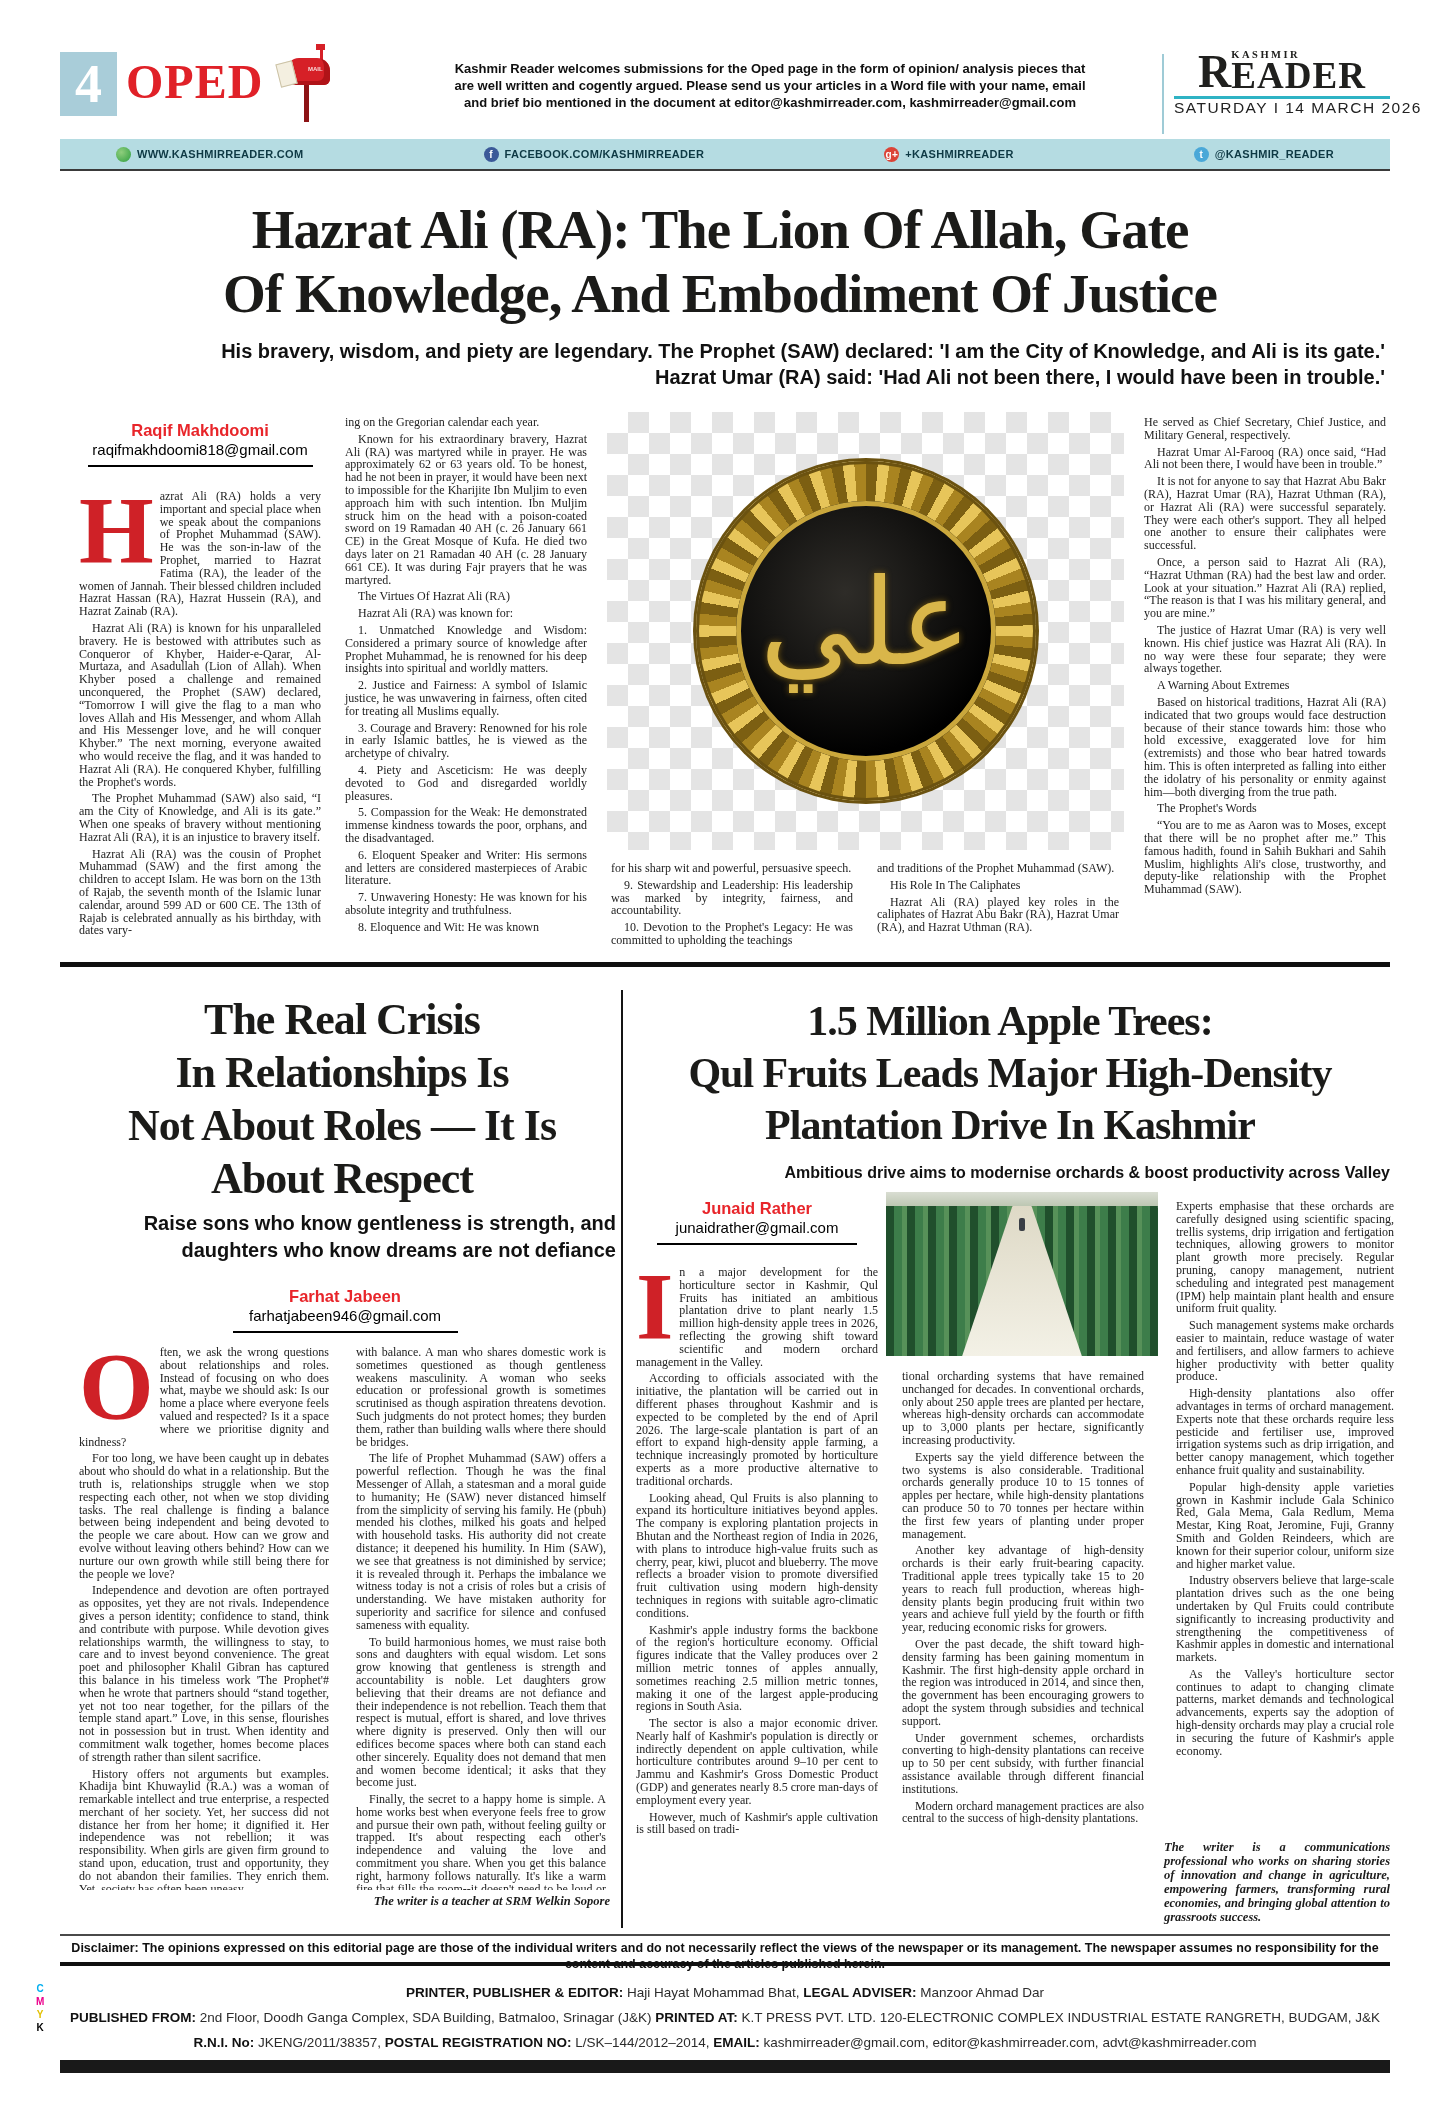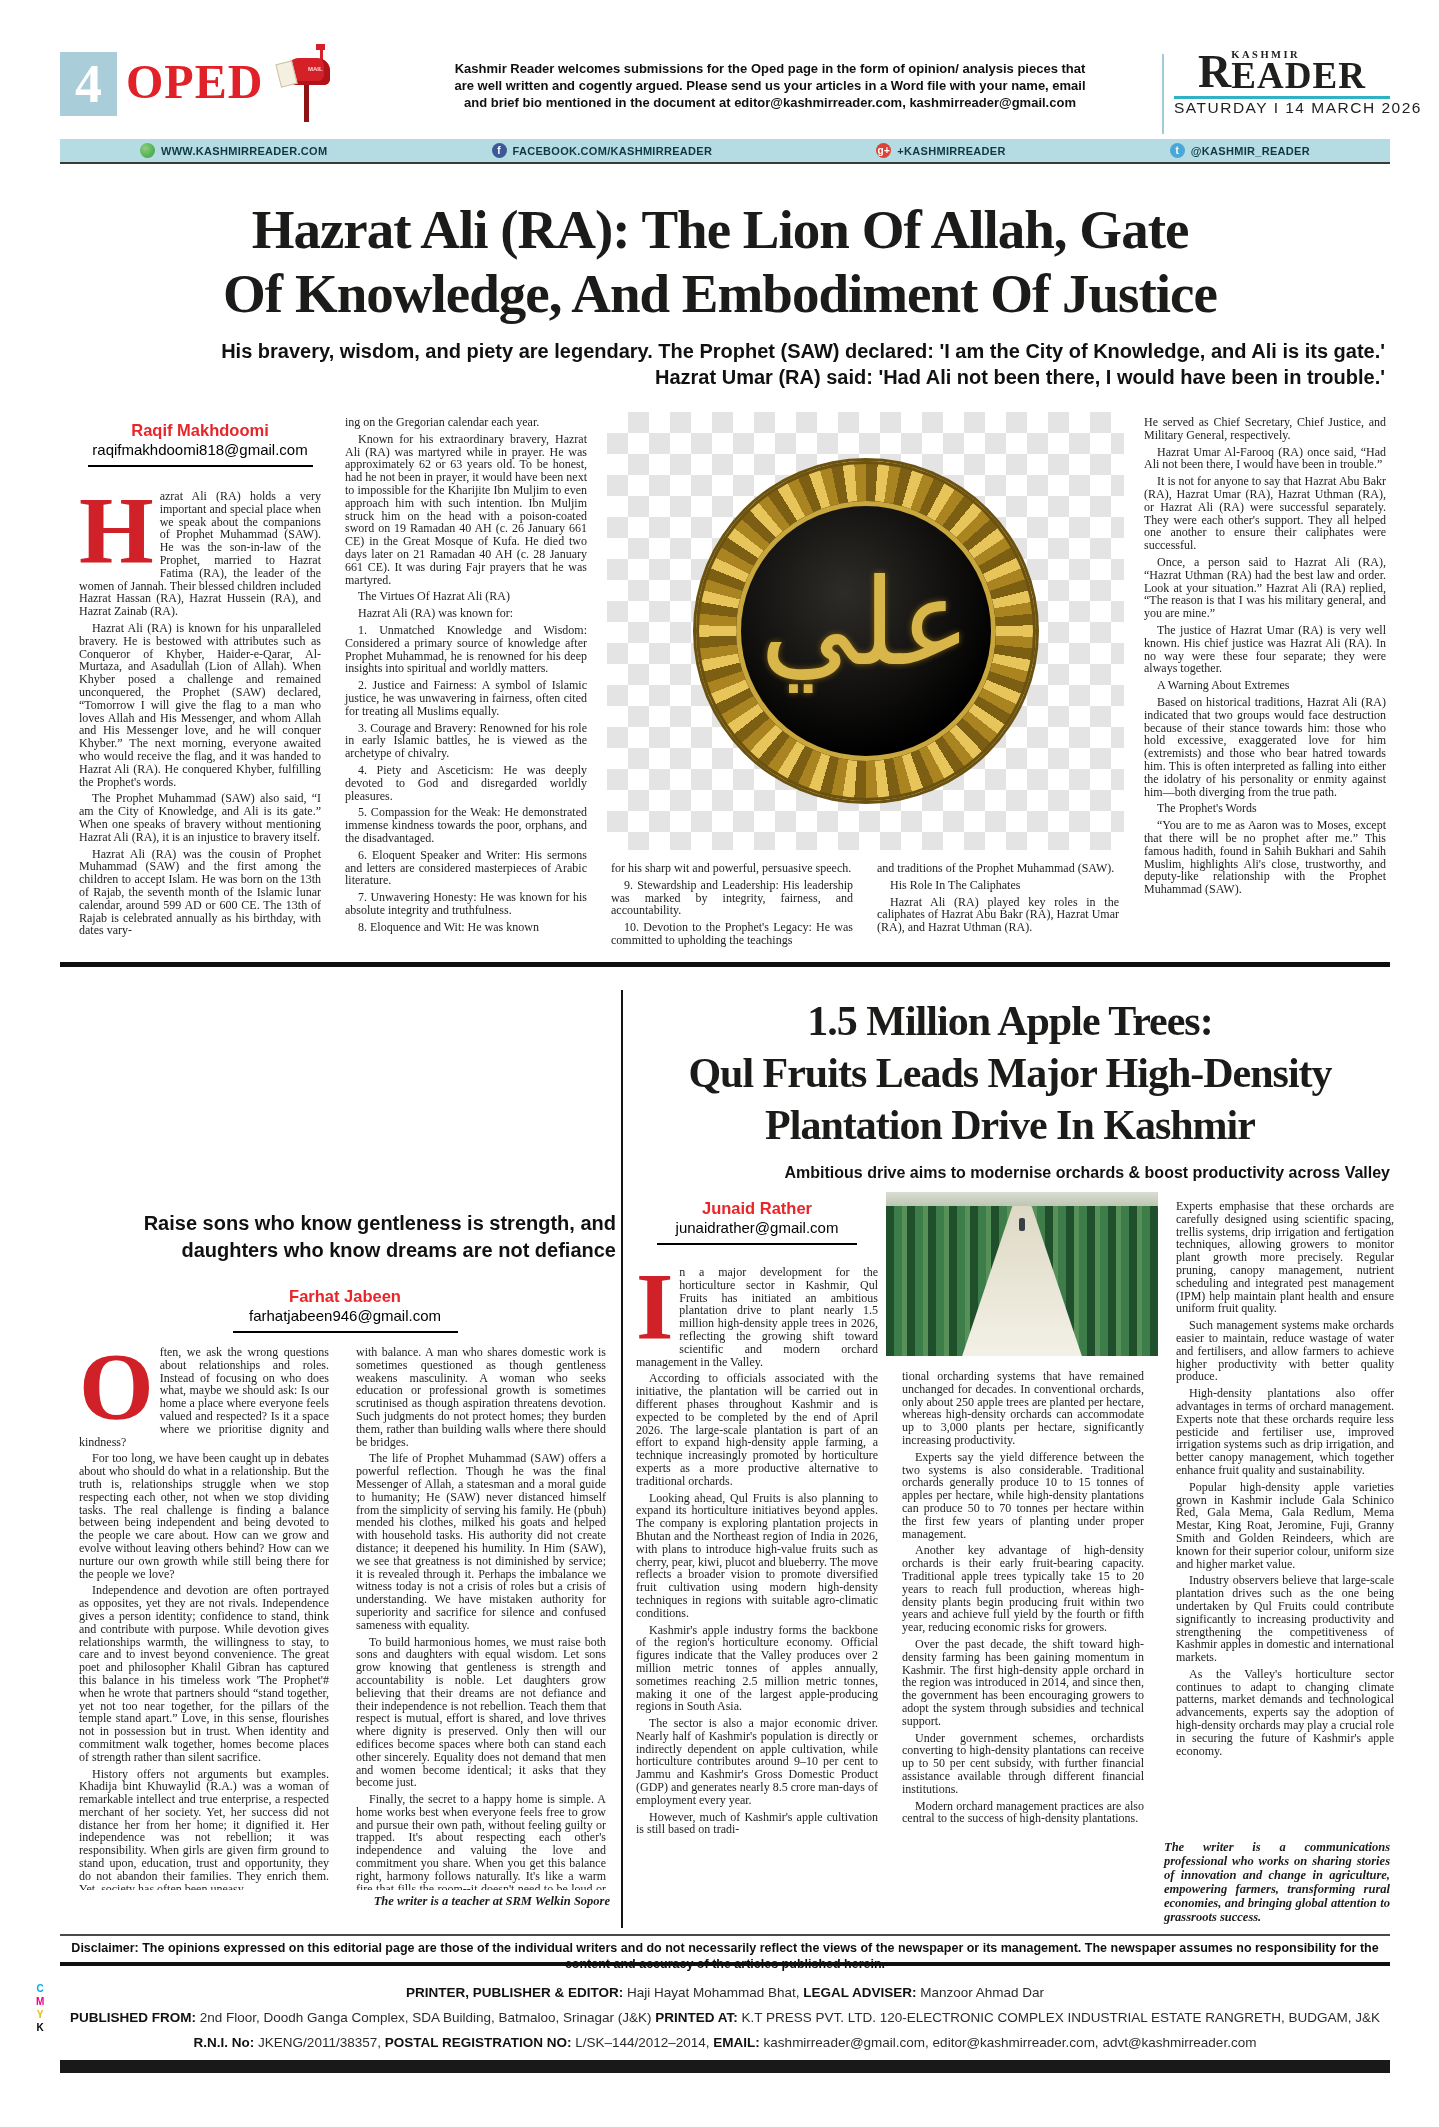--- a/index.html
+++ b/index.html
@@ -23,22 +23,22 @@
   .mast-vline{left:1162px;top:54px;width:2px;height:80px;background:#9fcbd6;}
   .mast{left:1174px;top:50px;width:216px;text-align:center;}
   .mastline{white-space:nowrap;color:#20201e;font-family:"Liberation Serif",serif;font-weight:bold;}
   .bigR{font-size:46px;line-height:40px;vertical-align:bottom;}
   .mast-rest-wrap{display:inline-block;vertical-align:bottom;text-align:left;}
   .kicker{display:block;font-size:10.5px;line-height:10px;letter-spacing:2.5px;}
   .rest{display:block;font-size:37px;line-height:32px;letter-spacing:1px;}
   .tealrule{height:3px;background:#2fb3c4;margin-top:4px;}
   .mastdate{font:15.5px/18px "Liberation Sans",sans-serif;letter-spacing:1.5px;color:#222;white-space:nowrap;}
 
-  .socialbar{left:60px;top:139px;width:1330px;height:25px;background:#b5dce2;border-bottom:2px solid #3a3a3a;
-             display:flex;align-items:center;justify-content:space-between;box-sizing:border-box;padding:0 80px;}
+  .socialbar{left:60px;top:139px;width:1330px;height:32px;background:#b5dce2;border-bottom:2px solid #3a3a3a;
+             display:flex;align-items:center;justify-content:space-between;box-sizing:border-box;padding:0 56px;}
   .socitem{display:flex;align-items:center;gap:6px;font:bold 11px/12px "Liberation Sans",sans-serif;color:#0e3944;letter-spacing:.3px;}
   .sico{width:15px;height:15px;border-radius:50%;color:#fff;font:bold 10px/15px "Liberation Sans",sans-serif;text-align:center;display:inline-block;}
   .ico-web{background:radial-gradient(circle at 35% 35%,#8fce7d,#2e9e3f);}
   .ico-fb{background:#3b5998;}
   .ico-gp{background:#db4437;}
   .ico-tw{background:#4aa8d8;}
 
   
   .hl{font-family:"Liberation Serif",serif;font-weight:bold;color:#1b1b19;text-align:center;letter-spacing:-1px;}
   .a1hl{left:55px;top:198px;width:1330px;font-size:55px;line-height:64px;}
@@ -231,20 +231,26 @@
     <p>Once, a person said to Hazrat Ali (RA), “Hazrat Uthman (RA) had the best law and order. Look at your situation.” Hazrat Ali (RA) replied, “The reason is that I was his military general, and you are mine.”</p>
     <p>The justice of Hazrat Umar (RA) is very well known. His chief justice was Hazrat Ali (RA). In no way were these four separate; they were always together.</p>
     <p>A Warning About Extremes</p>
     <p>Based on historical traditions, Hazrat Ali (RA) indicated that two groups would face destruction because of their stance towards him: those who hold excessive, exaggerated love for him (extremists) and those who bear hatred towards him. This is often interpreted as falling into either the idolatry of his personality or enmity against him—both diverging from the true path.</p>
     <p>The Prophet's Words</p>
     <p>“You are to me as Aaron was to Moses, except that there will be no prophet after me.” This famous hadith, found in Sahih Bukhari and Sahih Muslim, highlights Ali's close, trustworthy, and deputy-like relationship with the Prophet Muhammad (SAW).</p>
   </div>
 
   <div class="abs div1"></div>
 
+  <div class="abs hl a2hl">
+    <div>The Real Crisis</div>
+    <div>In Relationships Is</div>
+    <div>Not About Roles — It Is</div>
+    <div>About Respect</div>
+  </div>
   <div class="abs sub a2sub">Raise sons who know gentleness is strength, and daughters who know dreams are not defiance</div>
 
   <div class="abs author au2">
     <div class="nm">Farhat Jabeen</div>
     <div class="em">farhatjabeen946@gmail.com</div>
     <div class="rule"></div>
   </div>
 
   <div class="abs bcol c-a2-A">
     <p class="flush"><span class="dropcap">O</span><span>ften, we ask the wrong questions about relationships and roles. Instead of focusing on who does what, maybe we should ask: Is our home a place where everyone feels valued and respected? Is it a space where we prioritise dignity and kindness?</span></p>

